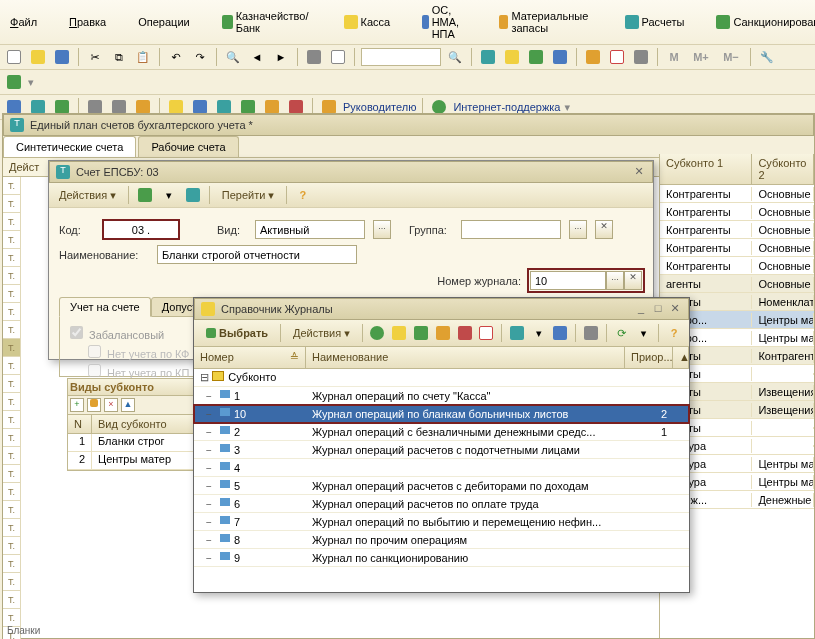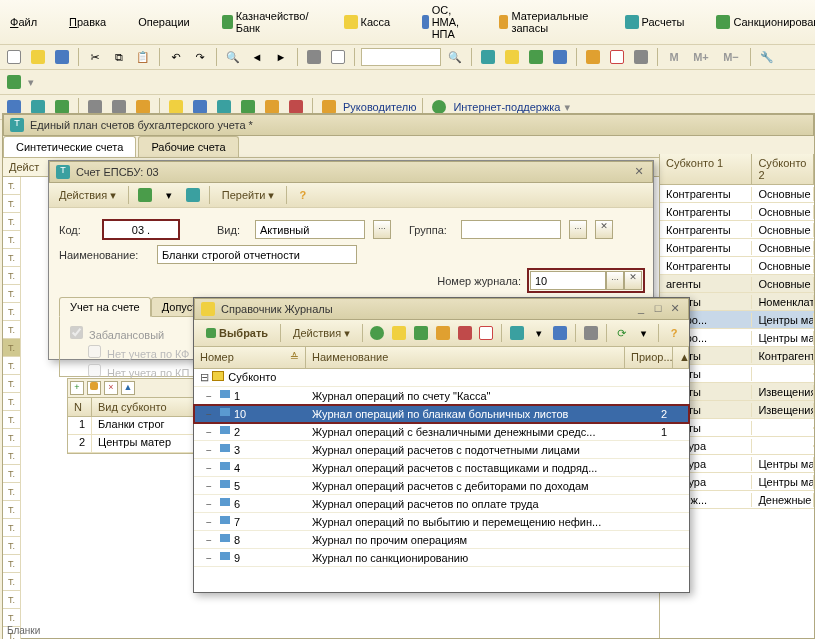--- a/index.html
+++ b/index.html
@@ -414,20 +414,21 @@
     <div style="border:1px solid #c0b890;border-top:none;padding:6px;height:60px">
       <label style="color:#999;display:block"><input type="checkbox" checked="" disabled="" style=""> <span>Забалансовый</span></label>
       <label style="color:#bbb;display:block;margin-left:18px"><input type="checkbox" disabled="" style=""> <span>Нет учета по КФ</span></label>
       <label style="color:#bbb;display:block;margin-left:18px"><input type="checkbox" disabled="" style=""> <span>Нет учета по КП</span></label>
       <label style="color:#bbb;display:block;margin-left:18px"><input type="checkbox" disabled="" style=""> <span>Нет учета по ИФ</span></label>
     </div>
   </div>
 </div>
 
 <div class="subacc">
+  <div class="sa-head">Виды субконто</div>
   <div class="sa-tb">
     <span class="minbox" style="color:#2a8a2a">+</span>
     <span class="minbox"><span class="ico orange" style="width:8px;height:8px"></span></span>
     <span class="minbox" style="color:#c04a4a">×</span>
     <span class="minbox" style="color:#2a6aaa">▲</span>
   </div>
   <div class="sa-gh">
     <div class="ghc" style="width:24px">N</div>
     <div class="ghc" style="flex:1">Вид субконто</div>
   </div>
@@ -529,21 +530,20 @@
         <div style="width:16px"></div>
       </div>
       <div class="jrow">
         <div class="jc" style="width:112px"><span class="node-ico"></span>3</div>
         <div class="jc" style="flex:1">Журнал операций расчетов с подотчетными лицами</div>
         <div class="jc" style="width:48px;text-align:right"></div>
         <div style="width:16px"></div>
       </div>
       <div class="jrow">
         <div class="jc" style="width:112px"><span class="node-ico"></span>4</div>
-        <div class="jc" style="flex:1">Журнал операций расчетов с поставщиками и подряд...</div>
         <div class="jc" style="width:48px;text-align:right"></div>
         <div style="width:16px"></div>
       </div>
       <div class="jrow">
         <div class="jc" style="width:112px"><span class="node-ico"></span>5</div>
         <div class="jc" style="flex:1">Журнал операций расчетов с дебиторами по доходам</div>
         <div class="jc" style="width:48px;text-align:right"></div>
         <div style="width:16px"></div>
       </div>
       <div class="jrow">

